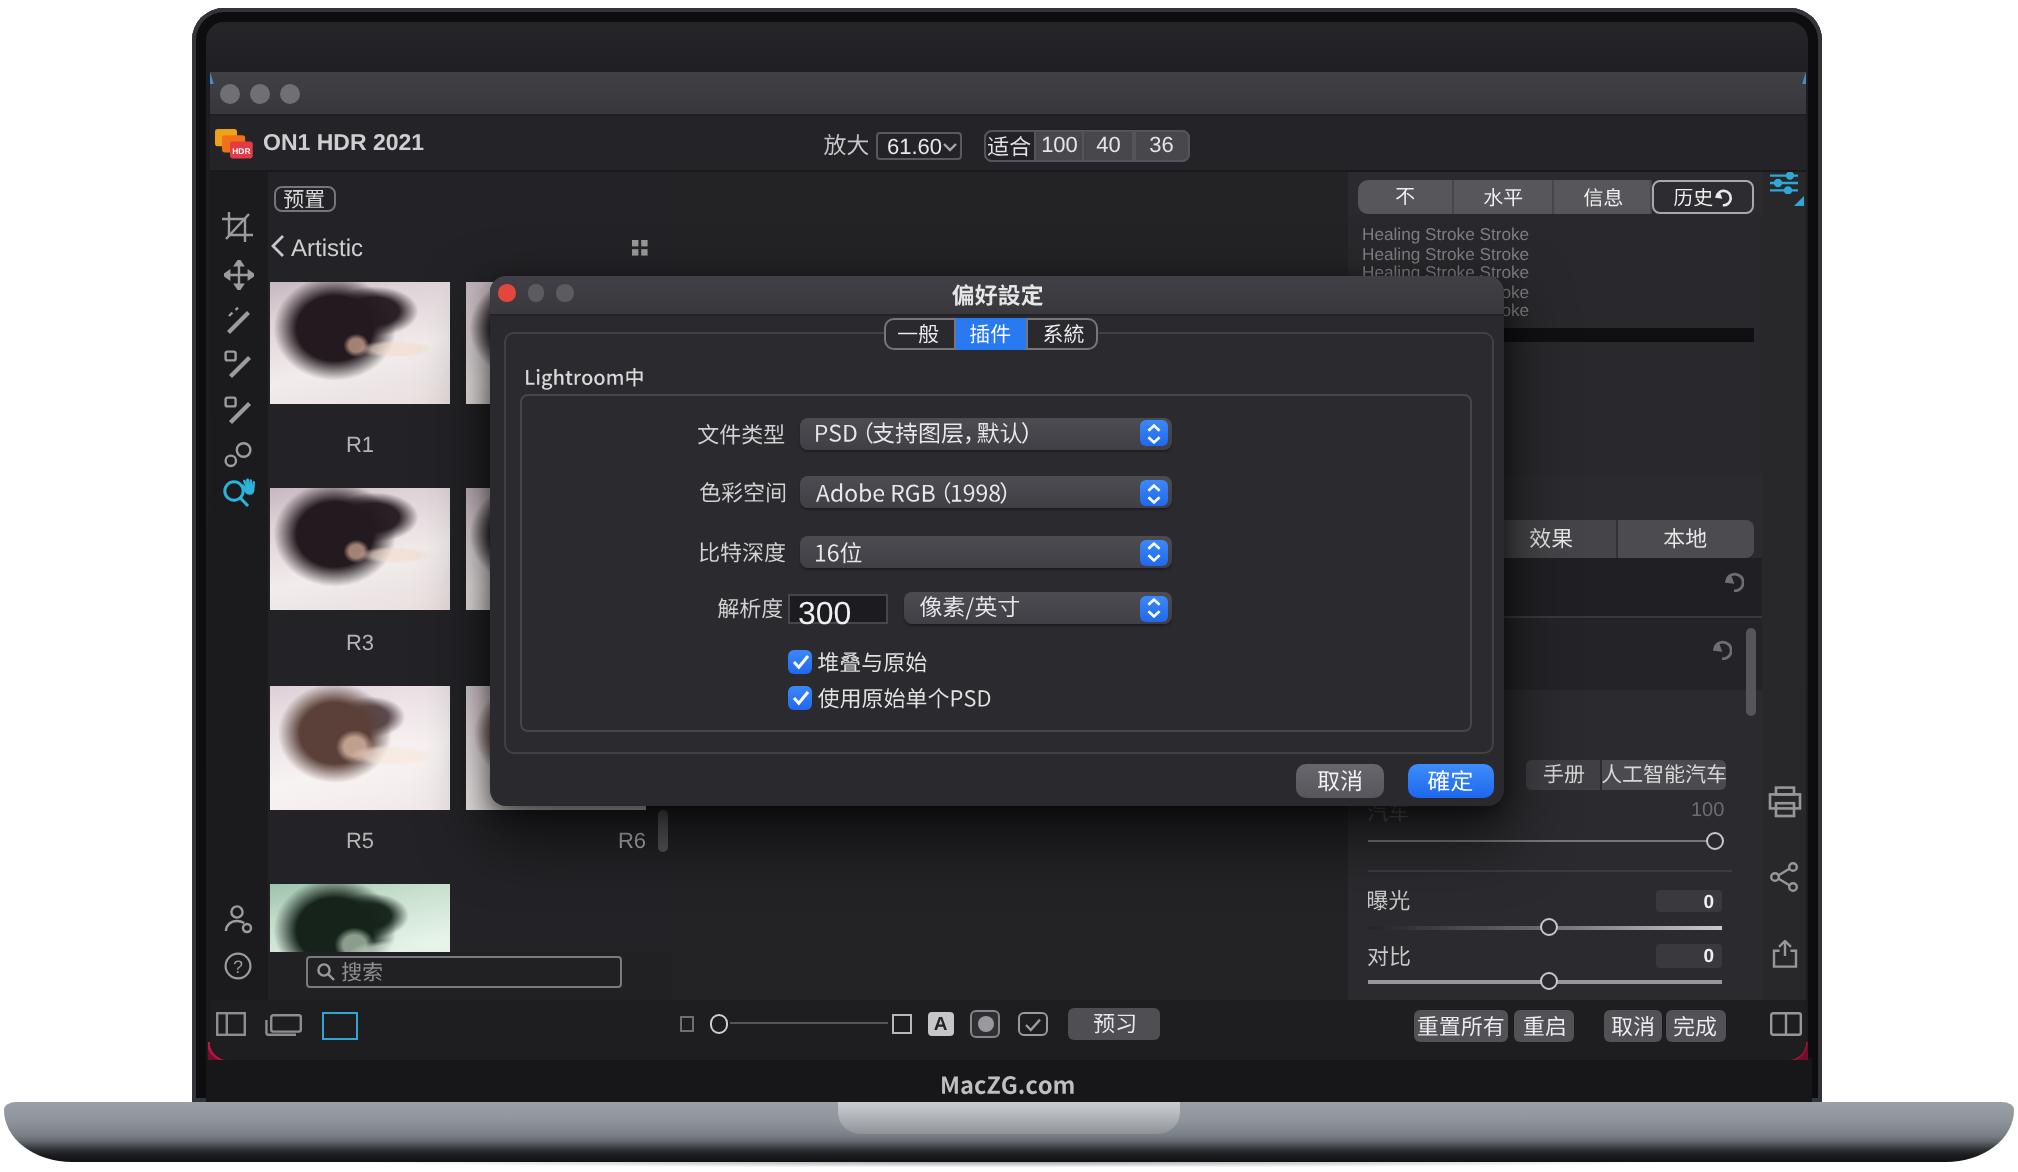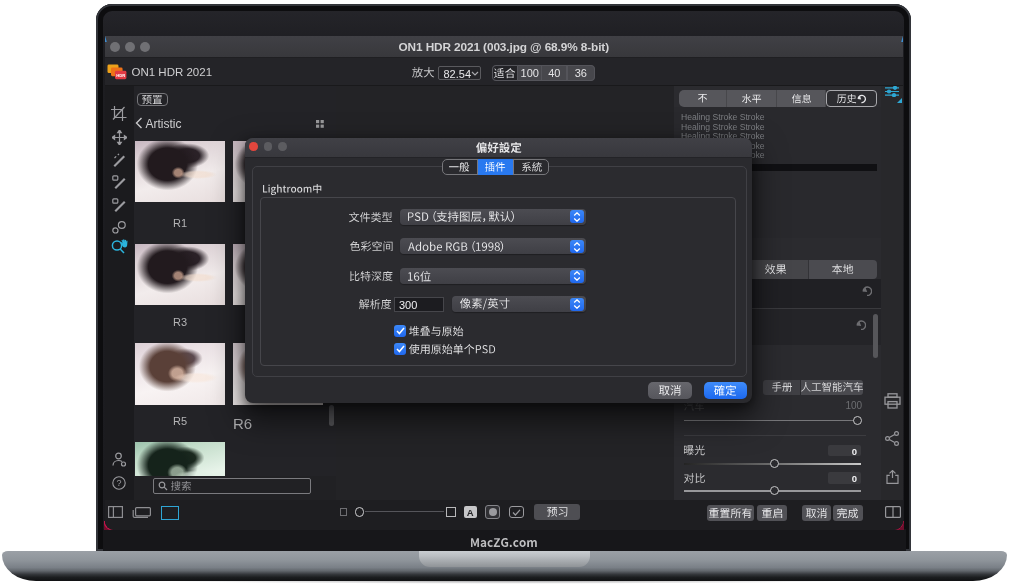--- a/index.html
+++ b/index.html
@@ -21,34 +21,33 @@
 <div style="position:absolute;left:0px;top:0px;width:798.5px;height:22px;background:linear-gradient(180deg,#404045,#38383c);border-bottom:1px solid #1f1f22;"></div>
 <svg style="position:absolute;left:0;top:0" width="5" height="6" viewBox="0 0 5 6">
       <path d="M0 0 L0 6 L1.8 6 C1.2 3.8 0.8 2 0 0 Z" fill="#3f8fd2"></path>
     </svg>
 <svg style="position:absolute;left:793.5px;top:0" width="5" height="6" viewBox="0 0 5 6">
       <path d="M5 0 L5 6 L3.2 6 C3.8 3.8 4.2 2 5 0 Z" fill="#3f8fd2"></path>
     </svg>
 <div style="position:absolute;left:4.999999999999999px;top:5.5px;width:10.4px;height:10.4px;background:#707074;border-radius:50%;"></div>
 <div style="position:absolute;left:20.3px;top:5.5px;width:10.4px;height:10.4px;background:#707074;border-radius:50%;"></div>
 <div style="position:absolute;left:35.599999999999994px;top:5.5px;width:10.4px;height:10.4px;background:#707074;border-radius:50%;"></div>
-<div style="position:absolute;left:0;top:3.5px;width:798.5px;text-align:center;font-size:11.8px;font-weight:bold;color:#d4d4d6;letter-spacing:-0.1px;">ON1 HDR 2021 (003.jpg @ 68.9% 8-bit)</div>
 <div style="position:absolute;left:0px;top:22px;width:798.5px;height:28px;background:#242428;border-bottom:1px solid #19191b;"></div>
 <svg style="position:absolute;left:2.5px;top:27.5px" width="20" height="17" viewBox="0 0 20 17">
 <rect x="0.5" y="0.5" width="11" height="8.6" rx="1.4" fill="#eda21a"></rect>
 <rect x="4" y="3.6" width="11.6" height="8.6" rx="1.4" fill="#ef7218"></rect>
 <rect x="8" y="6.8" width="11.4" height="8.4" rx="1.4" fill="#e33a44"></rect>
 <text x="13.7" y="13.2" font-size="4.2" font-weight="bold" fill="#fff" text-anchor="middle" font-family="Liberation Sans">HDR</text>
 </svg>
-<div style="position:absolute;left:27px;top:29.5px;font-size:11.5px;font-weight:normal;color:#cfcfd1">ON1 HDR 2021</div>
+<div style="position:absolute;left:27px;top:29.5px;font-size:11.5px;font-weight:bold;color:#cfcfd1">ON1 HDR 2021</div>
 <svg style="position:absolute;left:306.8px;top:30.2px;" width="24.2" height="12.6" viewBox="0 0 24.2 12.6">
       <path transform="translate(0.71 10.68)" d="M2.4 -9.5C2.6 -9 2.9 -8.3 3 -7.9L3.7 -8.2C3.6 -8.5 3.4 -9.2 3.1 -9.7ZM0.5 -7.8V-7H1.9V-4.6C1.9 -3 1.7 -1.1 0.3 0.3C0.5 0.5 0.8 0.7 0.9 0.9C2.5 -0.7 2.7 -2.7 2.7 -4.6V-4.7H4.3C4.2 -1.5 4.1 -0.4 3.9 -0.1C3.8 0 3.7 0 3.6 0C3.4 0 3 0 2.5 -0C2.6 0.2 2.7 0.6 2.7 0.8C3.2 0.8 3.7 0.8 4 0.8C4.3 0.8 4.5 0.7 4.6 0.4C4.9 0 5 -1.3 5.1 -5.1C5.1 -5.2 5.1 -5.5 5.1 -5.5H2.7V-7H5.6V-7.8ZM7.2 -6.7H9.3C9.1 -5.2 8.8 -4 8.2 -3C7.7 -4 7.4 -5.3 7.2 -6.6ZM7 -9.7C6.7 -7.7 6.1 -5.8 5.1 -4.5C5.3 -4.4 5.6 -4.1 5.8 -3.9C6.1 -4.3 6.4 -4.8 6.6 -5.3C6.9 -4.1 7.3 -3 7.7 -2.1C7.1 -1.1 6.2 -0.4 5 0.2C5.1 0.4 5.4 0.7 5.5 0.9C6.6 0.4 7.5 -0.4 8.2 -1.3C8.8 -0.4 9.6 0.4 10.6 0.9C10.7 0.7 11 0.3 11.2 0.2C10.1 -0.3 9.3 -1.1 8.7 -2.1C9.5 -3.3 9.9 -4.8 10.2 -6.7H11.1V-7.5H7.4C7.6 -8.2 7.8 -8.8 7.9 -9.5Z M16.8 -9.6C16.8 -8.7 16.8 -7.6 16.6 -6.4H12.2V-5.5H16.5C16 -3.3 14.9 -1.1 12 0.2C12.2 0.4 12.5 0.7 12.7 0.9C15.5 -0.4 16.7 -2.6 17.3 -4.8C18.2 -2.2 19.6 -0.2 21.9 0.9C22 0.6 22.3 0.3 22.5 0.1C20.3 -0.8 18.8 -2.9 18 -5.5H22.3V-6.4H17.5C17.7 -7.6 17.7 -8.7 17.7 -9.6Z" fill="#c6c6c8"></path>
     </svg>
 <div style="position:absolute;left:333.5px;top:29.5px;width:43px;height:14.5px;border:1px solid #5a5a5e;border-radius:2px;"></div>
-<div style="position:absolute;left:339px;top:31.5px;font-size:11px;color:#e8e8ea">82.54</div>
+<div style="position:absolute;left:339px;top:31.5px;font-size:11px;color:#e8e8ea">61.60</div>
 <svg style="position:absolute;left:366px;top:34.5px" width="8" height="5" viewBox="0 0 8 5">
       <path d="M1 1 L4 4 L7 1" stroke="#a8a8ac" stroke-width="1.2" fill="none"></path>
     </svg>
 <div style="position:absolute;left:387px;top:28.5px;width:103.6px;height:16.5px;border:1px solid #54545a;border-radius:4px;overflow:hidden;display:flex;"></div>
 <div style="position:absolute;left:387px;top:28.5px;width:26px;height:16.5px;background:#232327;border:1px solid #54545a;border-radius:4px 0 0 4px;"></div>
 <svg style="position:absolute;left:388.4px;top:30.9px;" width="23.2" height="12.1" viewBox="0 0 23.2 12.1">
       <path transform="translate(0.58 10.27)" d="M0.7 -8.4C1.3 -7.9 2 -7.1 2.3 -6.6L2.9 -7.1C2.6 -7.6 1.9 -8.3 1.3 -8.8ZM5 -3.7H8.9V-1.9H5ZM2.7 -5.3H0.4V-4.5H1.9V-1.1C1.5 -0.9 0.9 -0.5 0.4 0L0.9 0.7C1.5 0 2.1 -0.6 2.5 -0.6C2.7 -0.6 3.1 -0.2 3.5 0C4.3 0.5 5.2 0.6 6.5 0.6C7.6 0.6 9.5 0.5 10.3 0.5C10.4 0.2 10.5 -0.2 10.6 -0.4C9.5 -0.2 7.9 -0.2 6.6 -0.2C5.4 -0.2 4.4 -0.2 3.7 -0.6C3.2 -0.9 3 -1.1 2.7 -1.2ZM4.3 -4.4V-1.2H9.7V-4.4H7.4V-5.8H10.5V-6.5H7.4V-8C8.3 -8.1 9.2 -8.3 9.8 -8.5L9.4 -9.2C8.1 -8.8 5.8 -8.5 3.8 -8.3C3.9 -8.2 4 -7.9 4.1 -7.7C4.8 -7.7 5.7 -7.8 6.6 -7.9V-6.5H3.4V-5.8H6.6V-4.4Z M16.7 -9.3C15.6 -7.6 13.5 -6.1 11.4 -5.3C11.7 -5.1 11.9 -4.8 12 -4.5C12.6 -4.8 13.2 -5.1 13.7 -5.4V-4.9H19.3V-5.6C19.9 -5.3 20.4 -4.9 21.1 -4.6C21.2 -4.9 21.4 -5.2 21.7 -5.4C19.9 -6.1 18.3 -7 17.1 -8.4L17.4 -8.9ZM14 -5.6C15 -6.3 15.9 -7 16.6 -7.8C17.4 -6.9 18.3 -6.2 19.2 -5.6ZM13.2 -3.6V0.9H14V0.2H19.1V0.8H20V-3.6ZM14 -0.5V-2.8H19.1V-0.5Z" fill="#e4e4e6"></path>
     </svg>
 <div style="position:absolute;left:413px;top:28.5px;width:24.5px;height:16.5px;background:#47474c;border:1px solid #54545a;border-left:none;"></div>
 <div style="position:absolute;left:413px;top:31px;width:24.5px;text-align:center;font-size:11px;color:#e4e4e6">100</div>
@@ -77,21 +76,21 @@
 <div style="position:absolute;left:30.5px;top:104.5px;width:90px;height:61.5px;background:radial-gradient(ellipse 9% 12% at 48% 52%, rgba(224,180,156,.68) 0 45%, rgba(224,180,156,0) 80%),radial-gradient(ellipse 26% 9% at 70% 55%, rgba(242,220,204,.62) 0 50%, rgba(242,220,204,0) 80%),radial-gradient(ellipse 46% 58% at 36% 38%, #221a1e 0 46%, rgba(34,26,30,0) 74%),radial-gradient(ellipse 36% 30% at 58% 24%, #2a2127 0 38%, rgba(42,33,39,0) 68%),linear-gradient(165deg, #c6b6c0 0%, #ddd2d6 22%, #f2ecec 60%, #e8dede 100%);"></div>
 <div style="position:absolute;left:128.5px;top:104.5px;width:90px;height:61.5px;background:radial-gradient(ellipse 9% 12% at 48% 52%, rgba(224,180,156,.68) 0 45%, rgba(224,180,156,0) 80%),radial-gradient(ellipse 26% 9% at 70% 55%, rgba(242,220,204,.62) 0 50%, rgba(242,220,204,0) 80%),radial-gradient(ellipse 46% 58% at 36% 38%, #221a1e 0 46%, rgba(34,26,30,0) 74%),radial-gradient(ellipse 36% 30% at 58% 24%, #2a2127 0 38%, rgba(42,33,39,0) 68%),linear-gradient(165deg, #c6b6c0 0%, #ddd2d6 22%, #f2ecec 60%, #e8dede 100%);"></div>
 <div style="position:absolute;left:30.5px;top:207.5px;width:90px;height:61.5px;background:radial-gradient(ellipse 9% 12% at 48% 52%, rgba(224,180,156,.68) 0 45%, rgba(224,180,156,0) 80%),radial-gradient(ellipse 26% 9% at 70% 55%, rgba(242,220,204,.62) 0 50%, rgba(242,220,204,0) 80%),radial-gradient(ellipse 46% 58% at 36% 38%, #221a1e 0 46%, rgba(34,26,30,0) 74%),radial-gradient(ellipse 36% 30% at 58% 24%, #2a2127 0 38%, rgba(42,33,39,0) 68%),linear-gradient(165deg, #c6b6c0 0%, #ddd2d6 22%, #f2ecec 60%, #e8dede 100%);"></div>
 <div style="position:absolute;left:128.5px;top:207.5px;width:90px;height:61.5px;background:radial-gradient(ellipse 9% 12% at 48% 52%, rgba(224,180,156,.68) 0 45%, rgba(224,180,156,0) 80%),radial-gradient(ellipse 26% 9% at 70% 55%, rgba(242,220,204,.62) 0 50%, rgba(242,220,204,0) 80%),radial-gradient(ellipse 46% 58% at 36% 38%, #221a1e 0 46%, rgba(34,26,30,0) 74%),radial-gradient(ellipse 36% 30% at 58% 24%, #2a2127 0 38%, rgba(42,33,39,0) 68%),linear-gradient(165deg, #c6b6c0 0%, #ddd2d6 22%, #f2ecec 60%, #e8dede 100%);"></div>
 <div style="position:absolute;left:30.5px;top:307px;width:90px;height:61.5px;background:radial-gradient(ellipse 13% 17% at 47% 49%, rgba(235,200,180,.7) 0 45%, rgba(235,200,180,0) 80%),radial-gradient(ellipse 30% 11% at 68% 56%, rgba(248,230,218,.62) 0 50%, rgba(248,230,218,0) 80%),radial-gradient(ellipse 44% 56% at 36% 38%, #5a4038 0 44%, rgba(90,64,56,0) 72%),radial-gradient(ellipse 30% 26% at 56% 25%, #5c4a50 0 33%, rgba(92,74,80,0) 64%),linear-gradient(165deg, #dcd0d6 0%, #eae0e4 22%, #f8f3f3 60%, #f0e8e8 100%);"></div>
 <div style="position:absolute;left:128.5px;top:307px;width:90px;height:61.5px;background:radial-gradient(ellipse 13% 17% at 47% 49%, rgba(235,200,180,.7) 0 45%, rgba(235,200,180,0) 80%),radial-gradient(ellipse 30% 11% at 68% 56%, rgba(248,230,218,.62) 0 50%, rgba(248,230,218,0) 80%),radial-gradient(ellipse 44% 56% at 36% 38%, #5a4038 0 44%, rgba(90,64,56,0) 72%),radial-gradient(ellipse 30% 26% at 56% 25%, #5c4a50 0 33%, rgba(92,74,80,0) 64%),linear-gradient(165deg, #dcd0d6 0%, #eae0e4 22%, #f8f3f3 60%, #f0e8e8 100%);"></div>
 <div style="position:absolute;left:30.5px;top:405.5px;width:90px;height:61.5px;background:radial-gradient(ellipse 14% 18% at 47% 50%, rgba(190,210,190,.7) 0 45%, rgba(190,210,190,0) 80%),radial-gradient(ellipse 30% 12% at 68% 56%, rgba(225,240,228,.6) 0 50%, rgba(225,240,228,0) 80%),radial-gradient(ellipse 46% 58% at 36% 38%, #15231b 0 46%, rgba(21,35,27,0) 74%),radial-gradient(ellipse 32% 28% at 56% 26%, #1c2a20 0 35%, rgba(28,42,32,0) 66%),linear-gradient(165deg, #9cc2ac 0%, #c2dcc9 22%, #e8f4ea 60%, #d8eadc 100%);"></div>
 <div style="position:absolute;font-size:11px;color:#b4b4b6;width:90px;text-align:center;left:30.5px;top:180.5px">R1</div>
 <div style="position:absolute;font-size:11px;color:#b4b4b6;width:90px;text-align:center;left:30.5px;top:280px">R3</div>
 <div style="position:absolute;font-size:11px;color:#b4b4b6;width:90px;text-align:center;left:30.5px;top:379px">R5</div>
-<div style="position:absolute;font-size:15px;color:#b4b4b6;width:90px;text-align:left;left:128.5px;top:379px">R6</div>
+<div style="position:absolute;font-size:11px;color:#b4b4b6;width:90px;text-align:right;left:128.5px;top:379px">R6</div>
 <div style="position:absolute;left:29px;top:440px;width:202px;height:52px;background:#212124;"></div>
 <div style="position:absolute;left:48px;top:441.5px;width:158.5px;height:16px;border:1px solid #7b7b7f;border-radius:2px;"></div>
 <svg style="position:absolute;left:53px;top:445px" width="10" height="10" viewBox="0 0 10 10">
 <circle cx="4" cy="4" r="2.8" stroke="#9a9a9e" stroke-width="1.2" fill="none"></circle>
       <path d="M6.2 6.2 L9 9" stroke="#9a9a9e" stroke-width="1.2"></path>
     </svg>
 <svg style="position:absolute;left:65.0px;top:443.7px;" width="21.9" height="11.7" viewBox="0 0 21.9 11.7">
       <path transform="translate(0.59 9.83)" d="M1.7 -8.8V-6.7H0.5V-6H1.7V-3.7L0.4 -3.2L0.6 -2.5L1.7 -2.9V-0.1C1.7 0 1.7 0 1.6 0C1.4 0 1.1 0 0.7 0C0.8 0.3 0.9 0.6 0.9 0.8C1.5 0.8 1.9 0.8 2.2 0.6C2.4 0.5 2.5 0.3 2.5 -0.1V-3.2L3.7 -3.7L3.5 -4.4L2.5 -4V-6H3.6V-6.7H2.5V-8.8ZM4 -3V-2.4H4.5L4.4 -2.3C4.8 -1.6 5.4 -1 6.1 -0.6C5.2 -0.2 4.2 0.1 3.2 0.2C3.3 0.4 3.5 0.7 3.5 0.9C4.7 0.7 5.8 0.4 6.8 -0.1C7.7 0.3 8.6 0.6 9.6 0.8C9.7 0.6 9.9 0.3 10.1 0.2C9.2 0 8.3 -0.2 7.6 -0.5C8.4 -1.1 9.1 -1.9 9.6 -2.8L9.1 -3.1L9 -3H7.2V-4.1H9.6V-8H7.6V-7.3H8.9V-6.3H7.6V-5.7H8.9V-4.7H7.2V-8.8H6.4V-4.7H4.8V-5.7H5.9V-6.3H4.8V-7.3C5.3 -7.5 5.9 -7.7 6.4 -7.9L5.8 -8.4C5.4 -8.2 4.7 -7.9 4.1 -7.7V-4.1H6.4V-3ZM8.5 -2.4C8.1 -1.8 7.5 -1.3 6.8 -0.9C6.2 -1.3 5.6 -1.8 5.2 -2.4Z M17.1 -1.1C18 -0.6 19.2 0.1 19.7 0.6L20.3 0.1C19.8 -0.3 18.6 -1 17.7 -1.5ZM13.5 -1.4C12.9 -0.9 12 -0.3 11.1 0.1C11.3 0.2 11.6 0.5 11.7 0.6C12.6 0.2 13.6 -0.5 14.3 -1.1ZM12.5 -3.3C12.7 -3.4 13 -3.5 14.9 -3.6C14.1 -3.2 13.3 -2.9 13 -2.7C12.4 -2.5 11.9 -2.3 11.6 -2.3C11.6 -2.1 11.7 -1.7 11.8 -1.6C12.1 -1.7 12.5 -1.7 15.5 -1.9V-0.1C15.5 0 15.5 0.1 15.3 0.1C15.2 0.1 14.6 0.1 13.9 0.1C14.1 0.3 14.2 0.6 14.2 0.8C15 0.8 15.5 0.8 15.9 0.7C16.2 0.5 16.3 0.3 16.3 -0.1V-2L18.9 -2.1C19.2 -1.8 19.4 -1.6 19.6 -1.3L20.2 -1.7C19.7 -2.3 18.8 -3.2 18 -3.8L17.5 -3.4C17.8 -3.2 18 -3 18.3 -2.7L13.7 -2.4C15.2 -3 16.7 -3.7 18.1 -4.6L17.6 -5C17.1 -4.7 16.6 -4.5 16.1 -4.2L13.7 -4C14.5 -4.4 15.2 -4.8 15.9 -5.3L15.5 -5.5H19.6V-4.3H20.3V-6.2H16.2V-7.2H20.2V-7.9H16.2V-8.8H15.3V-7.9H11.3V-7.2H15.3V-6.2H11.2V-4.3H11.9V-5.5H15.1C14.3 -5 13.4 -4.5 13.1 -4.3C12.8 -4.2 12.5 -4.1 12.3 -4C12.4 -3.9 12.5 -3.5 12.5 -3.3Z" fill="#8e8e92"></path>
     </svg>
 <div style="position:absolute;left:224.5px;top:369px;width:5px;height:21px;background:#57575b;border-radius:2.5px;"></div>
@@ -375,21 +374,21 @@
     </svg>
 <div style="position:absolute;left:325.0px;top:131.7px;width:14.5px;height:13px;background:linear-gradient(180deg,#3c88f8,#2068ee);border-radius:3px;"></div>
 <svg style="position:absolute;left:328.3px;top:133.39999999999998px" width="8" height="10" viewBox="0 0 8 10">
 <path d="M1.2 3.4 L4 0.8 L6.8 3.4" stroke="#fff" stroke-width="1.3" fill="none"></path>
 <path d="M1.2 6.6 L4 9.2 L6.8 6.6" stroke="#fff" stroke-width="1.3" fill="none"></path>
     </svg>
 <svg style="position:absolute;left:113.3px;top:159.9px;" width="34.2" height="12.2" viewBox="0 0 34.2 12.2">
       <path transform="translate(0.65 10.29)" d="M2.9 -5.8V-4.5H1.9V-5.8ZM3.5 -5.8H4.5V-4.5H3.5ZM1.8 -6.4C2 -6.8 2.2 -7.2 2.3 -7.6H3.8C3.6 -7.2 3.4 -6.8 3.3 -6.4ZM2.1 -9.3C1.7 -7.9 1.1 -6.6 0.4 -5.7C0.5 -5.6 0.8 -5.4 1 -5.3L1.2 -5.6V-3.5C1.2 -2.3 1.1 -0.6 0.4 0.5C0.5 0.6 0.9 0.8 1 0.9C1.5 0.2 1.7 -0.8 1.8 -1.7H2.9V0.3H3.5V-1.7H4.5V-0.1C4.5 0 4.4 0.1 4.3 0.1C4.2 0.1 3.9 0.1 3.5 0.1C3.6 0.3 3.7 0.6 3.8 0.8C4.3 0.8 4.6 0.8 4.9 0.6C5.1 0.5 5.2 0.3 5.2 -0.1V-6.4H4C4.3 -6.9 4.5 -7.5 4.7 -8L4.2 -8.3L4.1 -8.3H2.6C2.7 -8.5 2.8 -8.8 2.8 -9.1ZM2.9 -3.8V-2.4H1.9C1.9 -2.8 1.9 -3.2 1.9 -3.5V-3.8ZM3.5 -3.8H4.5V-2.4H3.5ZM6.4 -5.1C6.2 -4.1 5.9 -3.2 5.4 -2.6C5.6 -2.5 5.9 -2.3 6.1 -2.2C6.3 -2.5 6.5 -2.9 6.6 -3.3H7.9V-2H5.6V-1.2H7.9V0.9H8.6V-1.2H10.6V-2H8.6V-3.3H10.3V-4H8.6V-5.1H7.9V-4H6.9C7 -4.3 7.1 -4.6 7.1 -4.9ZM5.6 -8.7V-8H7.1C6.9 -7 6.5 -6.1 5.4 -5.6C5.5 -5.4 5.7 -5.2 5.8 -5C7.1 -5.6 7.7 -6.7 7.9 -8H9.5C9.4 -6.7 9.3 -6.2 9.2 -6C9.1 -6 9 -5.9 8.9 -5.9C8.7 -5.9 8.3 -6 7.9 -6C8 -5.8 8.1 -5.5 8.1 -5.3C8.5 -5.3 9 -5.3 9.2 -5.3C9.5 -5.3 9.7 -5.4 9.8 -5.6C10.1 -5.8 10.2 -6.5 10.2 -8.4C10.3 -8.5 10.3 -8.7 10.3 -8.7Z M16.3 -8V-4.6C16.3 -3.1 16.2 -1 15.2 0.4C15.4 0.5 15.7 0.7 15.9 0.9C16.9 -0.7 17.1 -3 17.1 -4.6V-4.7H19.1V0.9H19.9V-4.7H21.5V-5.5H17.1V-7.4C18.4 -7.7 19.9 -8.1 20.9 -8.5L20.2 -9.1C19.3 -8.7 17.7 -8.3 16.3 -8ZM13.3 -9.2V-6.9H11.6V-6.1H13.2C12.8 -4.6 12.1 -2.8 11.4 -1.9C11.5 -1.7 11.7 -1.4 11.8 -1.2C12.3 -1.9 12.9 -3.1 13.3 -4.3V0.9H14.1V-4.5C14.5 -3.9 14.9 -3.2 15.1 -2.8L15.6 -3.5C15.4 -3.8 14.5 -5 14.1 -5.5V-6.1H15.7V-6.9H14.1V-9.2Z M26.2 -7.1V-6.1H24.5V-5.4H26.2V-3.6H30.5V-5.4H32.3V-6.1H30.5V-7.1H29.7V-6.1H27V-7.1ZM29.7 -5.4V-4.3H27V-5.4ZM30.3 -2.2C29.8 -1.7 29.2 -1.2 28.4 -0.9C27.6 -1.2 26.9 -1.7 26.5 -2.2ZM24.6 -2.9V-2.2H26.1L25.7 -2.1C26.1 -1.5 26.7 -0.9 27.5 -0.5C26.4 -0.2 25.3 0 24.1 0.1C24.2 0.3 24.4 0.6 24.4 0.8C25.8 0.7 27.2 0.4 28.3 -0.1C29.4 0.4 30.7 0.7 32.1 0.9C32.2 0.7 32.4 0.3 32.6 0.2C31.4 0.1 30.2 -0.2 29.3 -0.5C30.2 -1 31 -1.7 31.5 -2.7L31 -2.9L30.9 -2.9ZM27.2 -9.1C27.4 -8.8 27.5 -8.5 27.6 -8.2H23.4V-5.1C23.4 -3.5 23.3 -1.2 22.4 0.5C22.6 0.6 23 0.7 23.1 0.9C24.1 -0.9 24.2 -3.4 24.2 -5.2V-7.4H32.4V-8.2H28.6C28.4 -8.5 28.2 -8.9 28 -9.3Z" fill="#d2d2d4"></path>
     </svg>
 <div style="position:absolute;left:149.5px;top:158.5px;width:49.5px;height:15px;background:#1c1c20;border:1px solid #46464b;"></div>
-<div style="position:absolute;left:154.5px;top:160.7px;font-size:11px;color:#f0f0f2">300</div>
+<div style="position:absolute;left:154.5px;top:160.7px;font-size:16px;color:#f0f0f2">300</div>
 <div style="position:absolute;left:207.5px;top:158px;width:134px;height:16px;background:linear-gradient(180deg,#4c4c52,#3f3f45);border-radius:4px;box-shadow:0 1px 1px rgba(0,0,0,.3);"></div>
 <svg style="position:absolute;left:214.5px;top:159.1px;" width="51.6" height="13.7" viewBox="0 0 51.6 13.7">
       <path transform="translate(0.67 10.67)" d="M5.6 -8.2H7.7C7.5 -7.8 7.2 -7.5 7 -7.2H4.8C5.1 -7.5 5.4 -7.9 5.6 -8.2ZM5.6 -9.6C5.1 -8.7 4.2 -7.5 2.9 -6.6C3.1 -6.5 3.4 -6.2 3.5 -6C3.7 -6.2 3.9 -6.3 4.1 -6.5V-4.7H5.9C5.3 -4.3 4.5 -3.8 3.3 -3.4C3.5 -3.3 3.7 -3 3.8 -2.9C4.8 -3.2 5.6 -3.6 6.1 -4C6.3 -3.9 6.5 -3.7 6.6 -3.5C5.9 -2.8 4.4 -2.1 3.3 -1.7C3.5 -1.6 3.7 -1.3 3.8 -1.2C4.8 -1.5 6.1 -2.3 6.9 -3C7.1 -2.8 7.2 -2.6 7.2 -2.3C6.3 -1.4 4.6 -0.5 3.2 -0.1C3.4 0 3.6 0.3 3.7 0.5C4.9 0.1 6.4 -0.7 7.4 -1.6C7.5 -0.9 7.4 -0.3 7.1 -0C6.9 0.2 6.8 0.2 6.5 0.2C6.3 0.2 6.1 0.2 5.8 0.1C5.9 0.4 6 0.7 6 0.9C6.3 0.9 6.5 0.9 6.7 0.9C7.1 0.9 7.4 0.8 7.7 0.5C8.2 0 8.4 -1.2 8 -2.4L8.5 -2.7C9 -1.4 9.7 -0.3 10.6 0.3C10.7 0.1 11 -0.2 11.2 -0.4C10.3 -0.9 9.6 -1.9 9.2 -3C9.6 -3.2 10.1 -3.5 10.5 -3.7L9.9 -4.3C9.3 -3.9 8.5 -3.4 7.8 -3C7.5 -3.5 7.1 -4 6.6 -4.5L6.9 -4.7H10.3V-7.2H7.9C8.2 -7.6 8.5 -8.1 8.8 -8.5L8.3 -8.9L8.1 -8.8H6L6.4 -9.5ZM4.9 -6.6H6.9C6.9 -6.2 6.8 -5.8 6.5 -5.4H4.9ZM7.6 -6.6H9.5V-5.4H7.3C7.5 -5.8 7.6 -6.2 7.6 -6.6ZM3 -9.6C2.4 -7.9 1.4 -6.2 0.3 -5C0.5 -4.8 0.7 -4.4 0.8 -4.2C1.2 -4.5 1.5 -5 1.8 -5.4V0.9H2.6V-6.8C3.1 -7.6 3.5 -8.5 3.8 -9.4Z M18.8 -1C19.8 -0.5 21 0.2 21.6 0.7L22.3 0.2C21.6 -0.3 20.4 -1 19.4 -1.5ZM14.9 -1.5C14.2 -0.8 13.1 -0.2 12 0.2C12.2 0.3 12.5 0.6 12.7 0.8C13.7 0.3 14.9 -0.4 15.7 -1.2ZM13.7 -3.4C13.9 -3.5 14.3 -3.5 16.6 -3.6C15.5 -3.2 14.6 -2.9 14.2 -2.7C13.5 -2.5 13 -2.3 12.6 -2.3C12.7 -2.1 12.8 -1.7 12.8 -1.6C13.1 -1.6 13.6 -1.7 17 -1.9V-0.1C17 0 17 0.1 16.8 0.1C16.6 0.1 16 0.1 15.3 0.1C15.4 0.3 15.5 0.6 15.6 0.9C16.4 0.9 17 0.9 17.4 0.7C17.7 0.6 17.8 0.4 17.8 -0.1V-1.9L20.7 -2.1C21 -1.8 21.3 -1.6 21.5 -1.4L22.1 -1.8C21.7 -2.4 20.7 -3.1 19.9 -3.6L19.2 -3.2C19.5 -3 19.7 -2.9 20 -2.7L15.3 -2.4C16.9 -3 18.5 -3.6 20 -4.5L19.4 -5C19 -4.8 18.5 -4.5 18 -4.3L15.4 -4.2C16 -4.4 16.6 -4.7 17.2 -5.1L16.9 -5.3H22.4V-6H17.7V-6.8H21.2V-7.4H17.7V-8.2H21.9V-8.8H17.7V-9.7H16.8V-8.8H12.7V-8.2H16.8V-7.4H13.3V-6.8H16.8V-6H12.1V-5.3H16.2C15.4 -4.8 14.6 -4.5 14.3 -4.3C14 -4.2 13.7 -4.1 13.5 -4.1C13.6 -3.9 13.7 -3.5 13.7 -3.4Z M23.1 2.1H23.9L27.3 -9.1H26.6Z M32.8 -7.2V-5.9H29.3V-3.2H28.2V-2.4H32.5C32 -1.4 30.8 -0.4 27.9 0.2C28.1 0.4 28.4 0.8 28.5 0.9C31.5 0.2 32.8 -0.9 33.3 -2.1C34.2 -0.4 35.8 0.5 38.1 0.9C38.2 0.7 38.5 0.3 38.7 0.2C36.4 -0.1 34.9 -1 34.1 -2.4H38.4V-3.2H37.2V-5.9H33.7V-7.2ZM30.2 -3.2V-5.1H32.8V-4C32.8 -3.8 32.8 -3.5 32.7 -3.2ZM36.4 -3.2H33.6C33.6 -3.5 33.7 -3.7 33.7 -4V-5.1H36.4ZM34.9 -9.7V-8.6H31.6V-9.7H30.7V-8.6H28.3V-7.8H30.7V-6.6H31.6V-7.8H34.9V-6.6H35.7V-7.8H38.2V-8.6H35.7V-9.7Z M40.9 -4.8C41.8 -3.9 42.7 -2.6 43 -1.8L43.8 -2.3C43.4 -3.2 42.5 -4.3 41.7 -5.2ZM46.3 -9.7V-7.2H39.6V-6.4H46.3V-0.4C46.3 -0.1 46.2 -0 45.9 0C45.6 0 44.6 0 43.6 -0C43.7 0.2 43.9 0.7 43.9 0.9C45.2 0.9 46.1 0.9 46.5 0.8C47 0.6 47.2 0.3 47.2 -0.4V-6.4H49.9V-7.2H47.2V-9.7Z" fill="#e8e8ea"></path>
     </svg>
 <div style="position:absolute;left:325.0px;top:159.5px;width:14.5px;height:13px;background:linear-gradient(180deg,#3c88f8,#2068ee);border-radius:3px;"></div>
 <svg style="position:absolute;left:328.3px;top:161.2px" width="8" height="10" viewBox="0 0 8 10">
 <path d="M1.2 3.4 L4 0.8 L6.8 3.4" stroke="#fff" stroke-width="1.3" fill="none"></path>
 <path d="M1.2 6.6 L4 9.2 L6.8 6.6" stroke="#fff" stroke-width="1.3" fill="none"></path>
     </svg>
 <div style="position:absolute;left:149.5px;top:187.2px;width:11.5px;height:11.5px;background:linear-gradient(180deg,#3c88f8,#2068ee);border-radius:3px;"></div>

